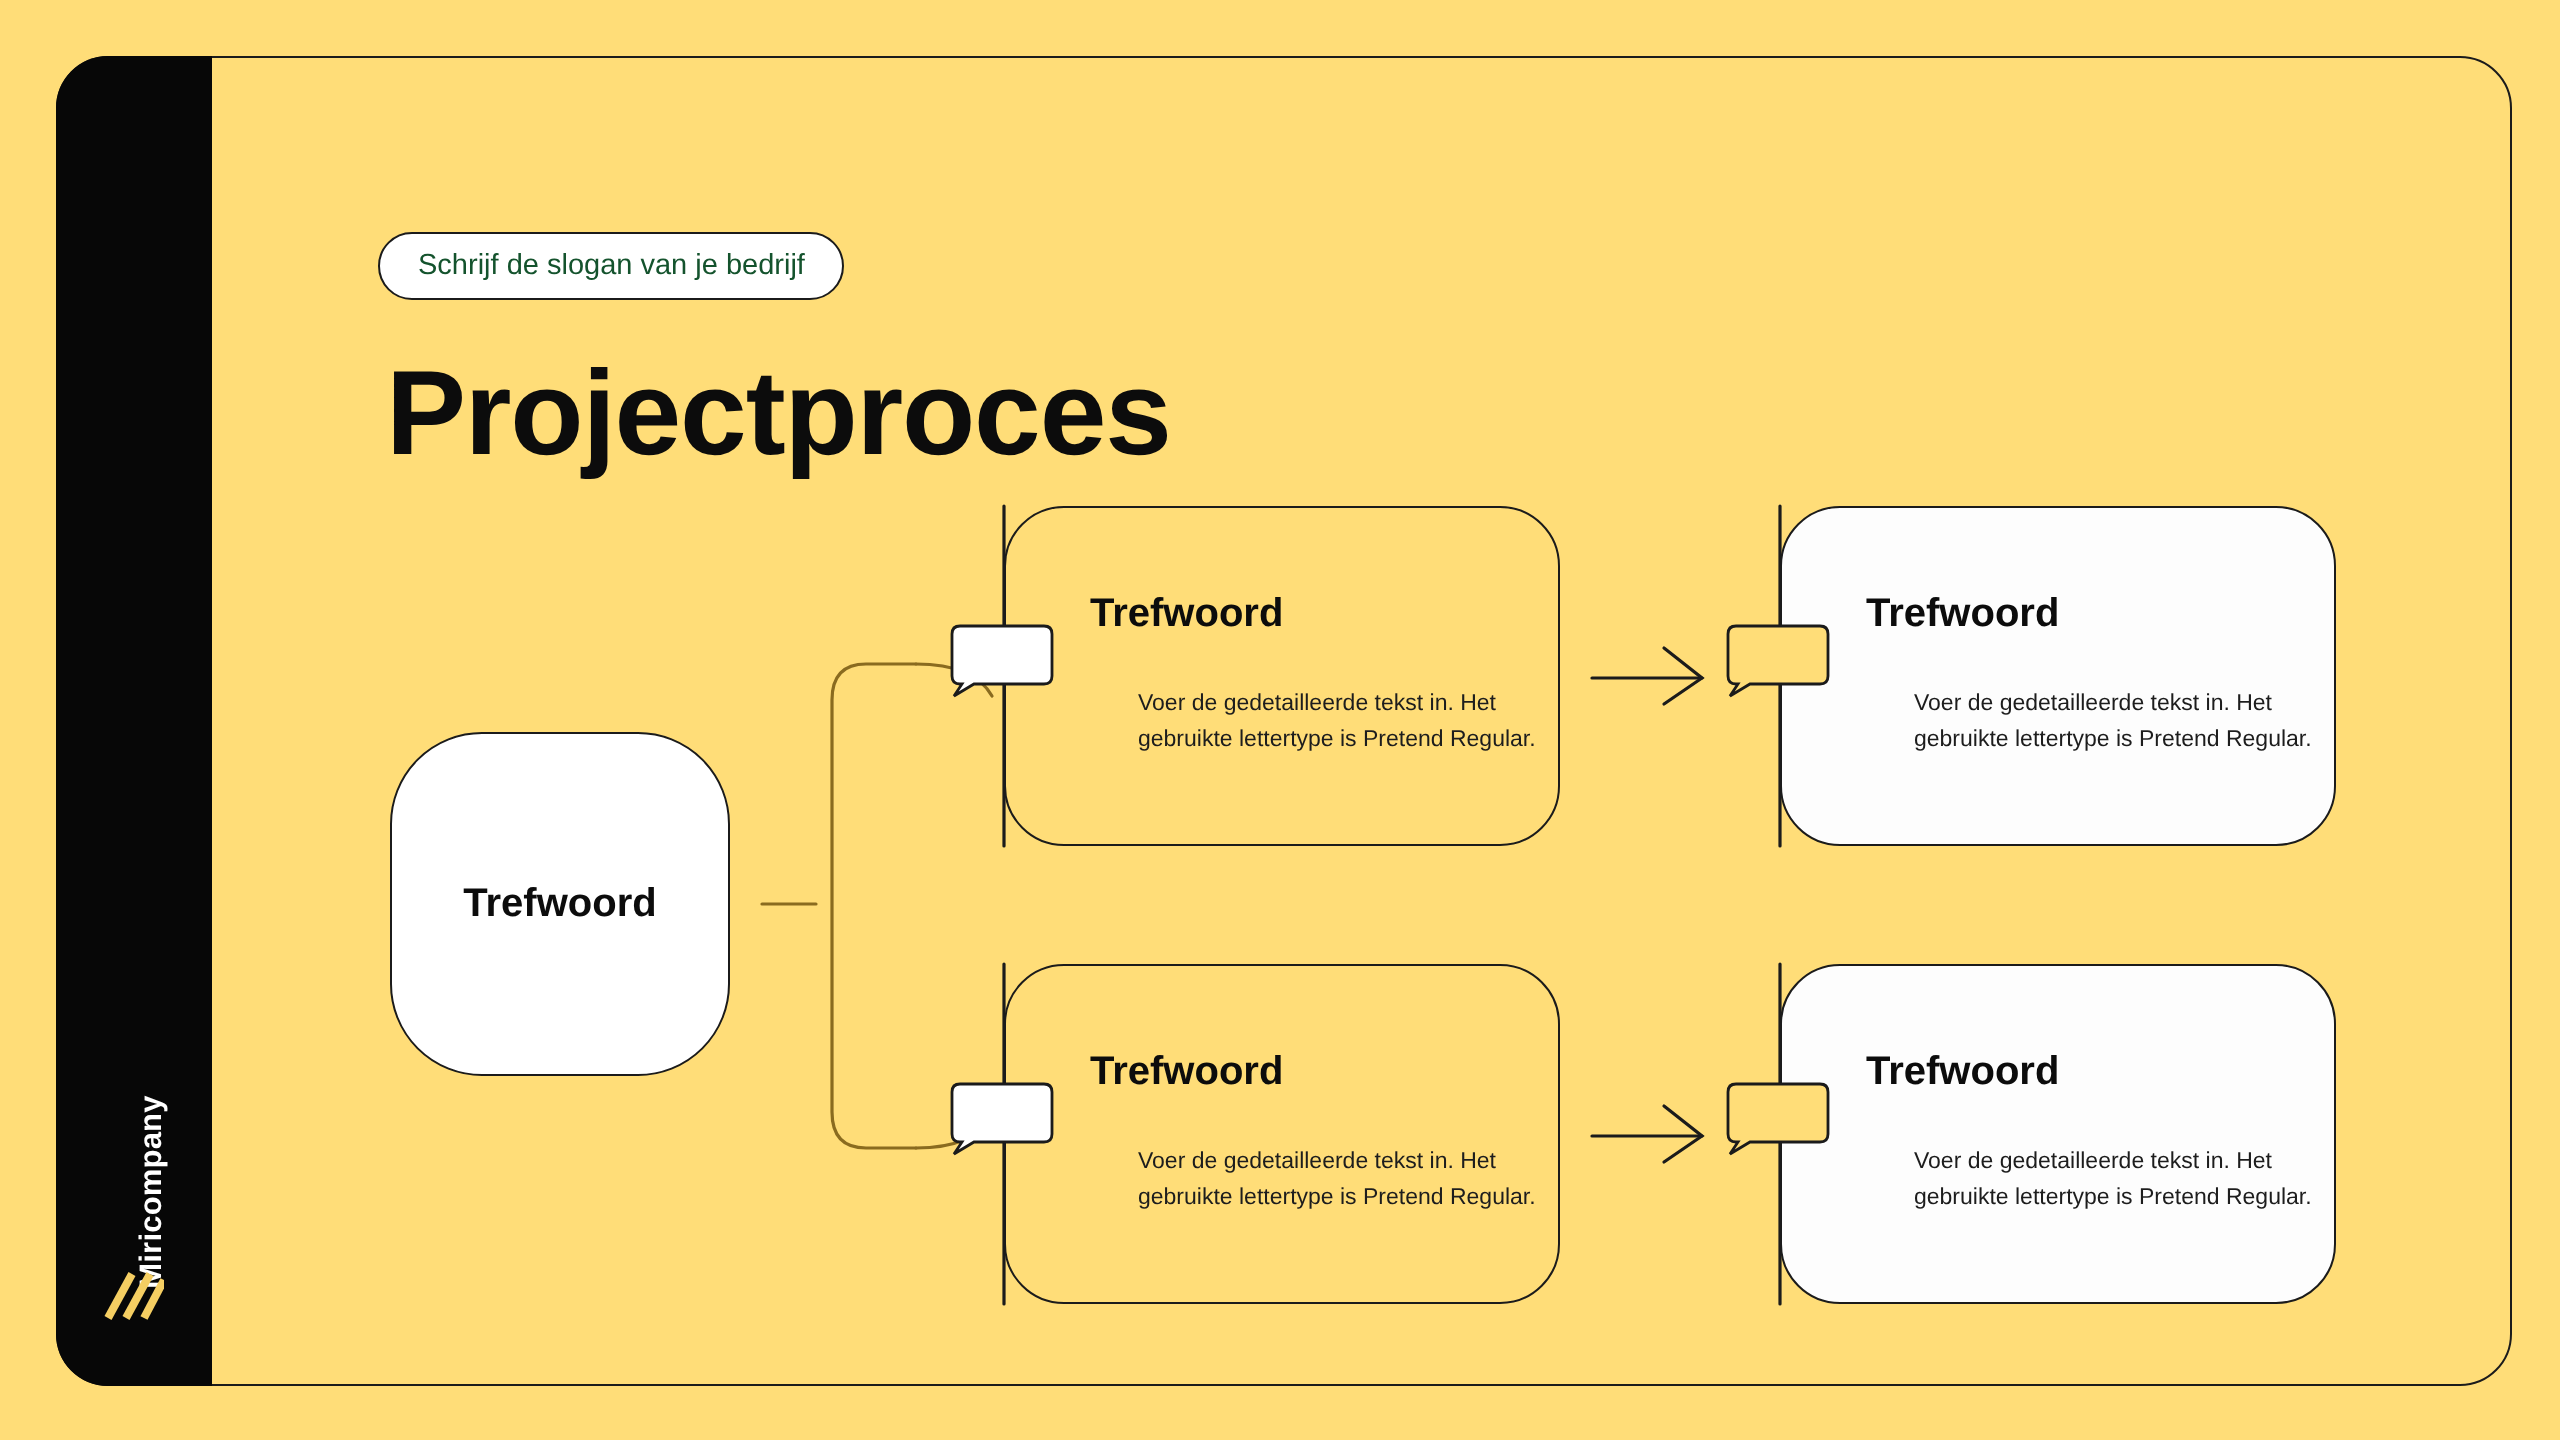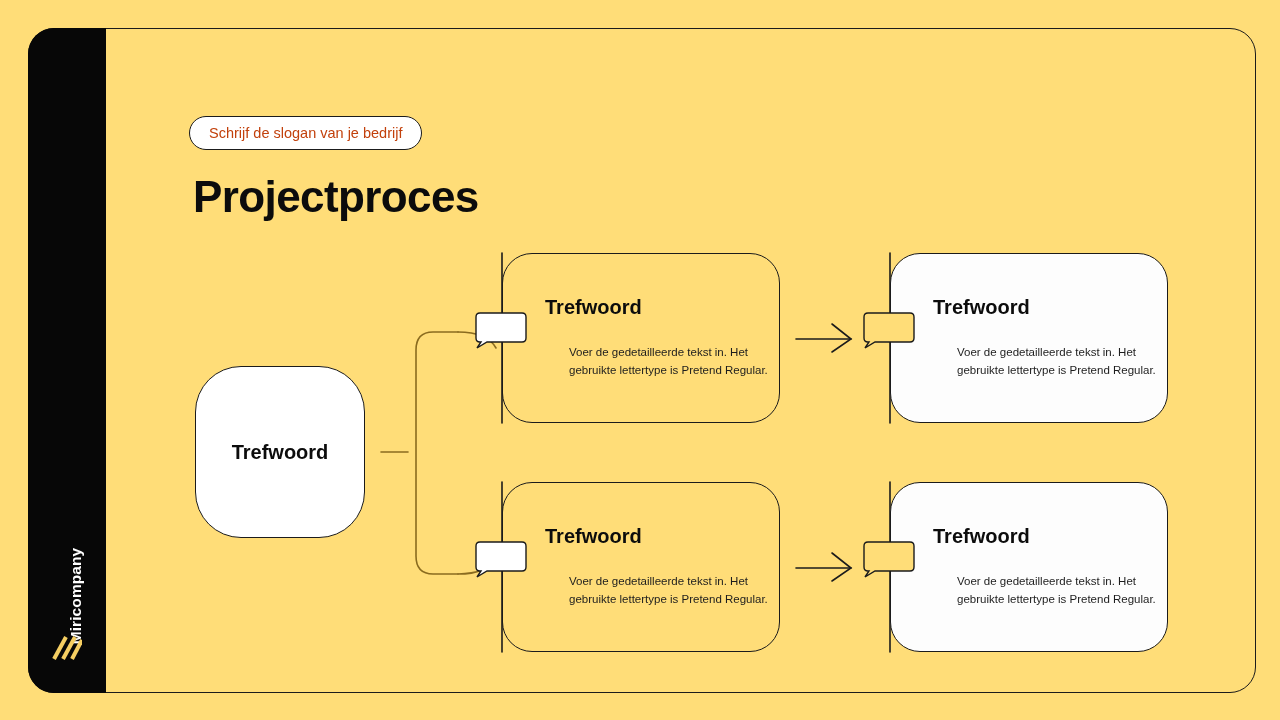--- a/index.html
+++ b/index.html
@@ -61,27 +61,27 @@
   #slogan-pill {
     position:absolute;
     left:189px; top:116px;
     height:33px;
     padding:16px 19px;
     display:flex; align-items:center;
     background:#ffffff;
     border:1.4px solid #1b1b1b;
     border-radius:18px;
     font-size:14.5px;
-    color:#c2410c;
+    color:#14532d;
     white-space:nowrap;
   }
   #page-title {
     position:absolute;
     left:193px; top:172px;
-    font-size:44px;
+    font-size:60px;
     font-weight:800;
     color:#0c0c0c;
     letter-spacing:-.6px;
   }
 
   
   #root-node {
     position:absolute;
     left:195px; top:366px;
     width:170px; height:172px;

